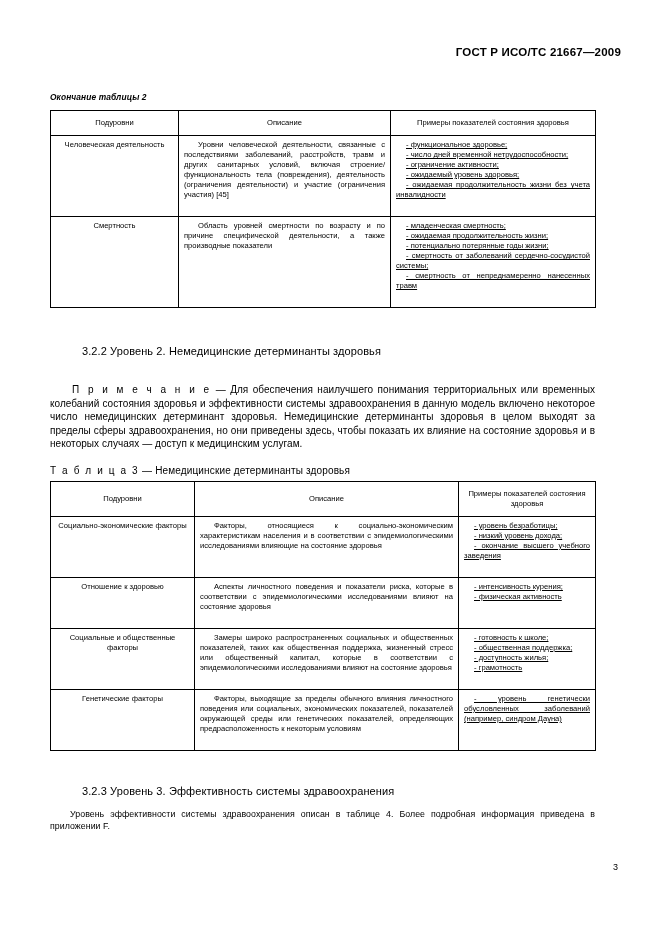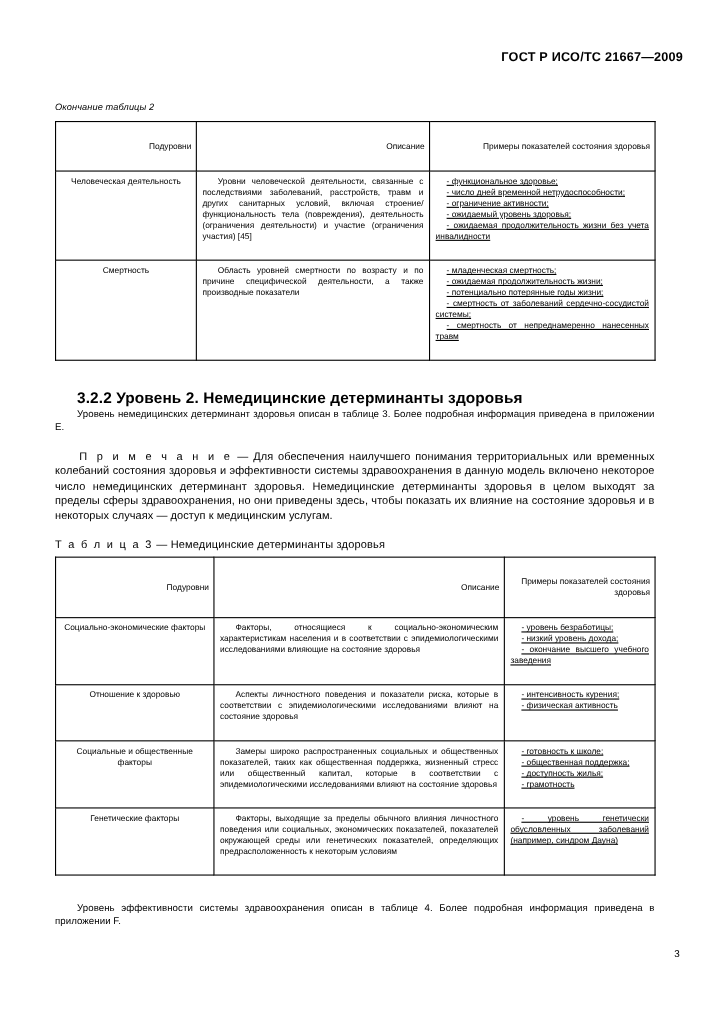--- a/index.html
+++ b/index.html
@@ -38,21 +38,21 @@
   .content {
     position: absolute;
     left: 50px;
     top: 92px;
     width: 545px;
   }
 
   .table-caption {
     font-size: 8.4px;
     font-style: italic;
-    font-weight: normal;
+    font-weight: bold;
     margin: 0 0 8px 0;
     letter-spacing: 0.1px;
   }
   .table-caption-2 {
     font-size: 10px;
     font-weight: normal;
     margin: 0 0 5px 0;
     letter-spacing: 0.15px;
   }
   .sp-caption {
@@ -67,46 +67,46 @@
     font-size: 7.6px;
     line-height: 1.32;
   }
   table.gost td, table.gost th {
     border: 1px solid #000000;
     vertical-align: top;
     padding: 4px 5px 16px 5px;
     font-weight: normal;
   }
   table.gost thead th {
-    text-align: right;
+    text-align: center;
     vertical-align: middle;
-    padding: 17px 4px;
+    padding: 7px 4px;
     font-size: 7.6px;
   }
   td.c1 { text-align: center; }
   td.c2 { text-align: justify; text-align-last: left; }
   td.c3 { text-align: left; text-decoration: underline; }
 
   td.c2 .indent { text-indent: 14px; display: block; }
   td.c3 .itm { display: block; text-indent: 10px; }
   td.c3 .itm.justify { text-align: justify; text-align-last: left; }
 
   .t2 col.k1 { width: 128px; }
   .t2 col.k2 { width: 212px; }
   .t2 col.k3 { width: 205px; }
 
   .t3 col.k1 { width: 144px; }
   .t3 col.k2 { width: 264px; }
   .t3 col.k3 { width: 137px; }
 
   
   h3.clause {
-    font-size: 14px;
-    font-weight: bold;
-    margin: 0;
+    font-size: 11px;
+    font-weight: normal;
+    margin: 12px;
     padding: 0;
     text-indent: 20px;
     letter-spacing: 0.1px;
   }
   p.body {
     font-size: 8.8px;
     line-height: 1.33;
     margin: 2px 0 0 0;
     text-align: justify;
     text-indent: 20px;
@@ -187,21 +187,20 @@
             <span class="itm justify">- смертность от заболеваний сердечно-сосудистой системы;</span>
             <span class="itm justify">- смертность от непреднамеренно нанесенных травм</span>
           </td>
         </tr>
       </tbody>
     </table>
 
     <div class="gap-a"></div>
 
     <h3 class="clause">3.2.2  Уровень 2. Немедицинские детерминанты здоровья</h3>
-    <p class="body">Уровень немедицинских детерминант здоровья описан в таблице 3. Более подробная информация приведена в приложении Е.</p>
 
     <div class="gap-b"></div>
 
     <p class="note"><span class="note-label">П р и м е ч а н и е</span><span> — Для обеспечения наилучшего понимания территориальных или временных колебаний состояния здоровья и эффективности системы здравоохранения в данную модель включено некоторое число немедицинских детерминант здоровья. Немедицинские детерминанты здоровья в целом выходят за пределы сферы здравоохранения, но они приведены здесь, чтобы показать их влияние на состояние здоровья и в некоторых случаях — доступ к медицинским услугам.</span></p>
 
     <div class="gap-c"></div>
 
     <div class="table-caption-2"><span class="sp-caption">Т а б л и ц а  3</span><span> — Немедицинские детерминанты здоровья</span></div>
 
     <table class="gost t3">
@@ -258,19 +257,20 @@
             </td>
           <td class="c3">
             <span class="itm justify">- уровень генетически обусловленных заболеваний (например, синдром Дауна)</span>
           </td>
         </tr>
       </tbody>
     </table>
 
     <div class="gap-e"></div>
 
+    <h3 class="clause">3.2.3  Уровень 3. Эффективность системы здравоохранения</h3>
     <p class="body">Уровень эффективности системы здравоохранения описан в таблице 4. Более подробная информация приведена в приложении F.</p>
 
   </div>
 
   <div class="page-number">3</div>
 
 </div>
 
 </body></html>

